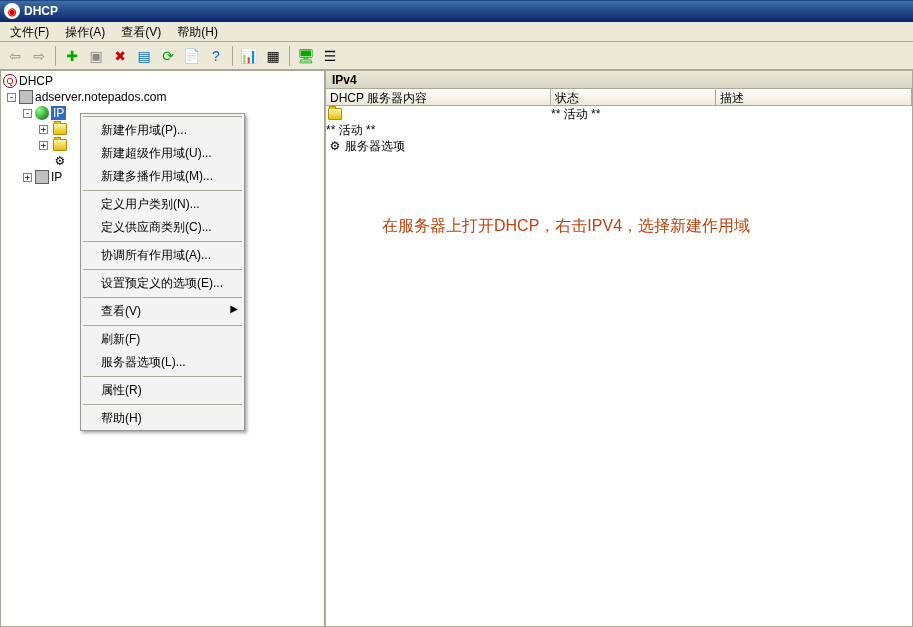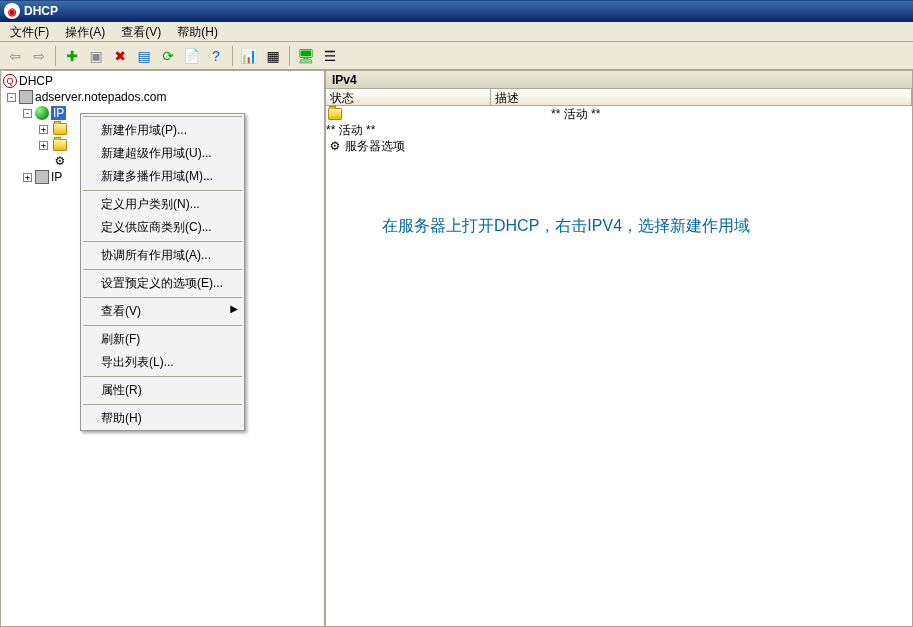--- a/index.html
+++ b/index.html
@@ -193,21 +193,21 @@
   right: 6px;
   font-size: 10px;
 }
 .highlight-box {
   position: absolute;
   border: 2px solid red;
   pointer-events: none;
 }
 .annotation {
   position: absolute;
-  color: #0369a1;
+  color: #c2410c;
   font-size: 16px;
   font-family: "Microsoft YaHei", sans-serif;
   text-align: right;
 }
 .server-icon {
   width: 14px; height: 14px;
   display: inline-block;
   background: #c0c0c0;
   border: 1px solid #606060;
   margin-right: 2px;
@@ -307,20 +307,21 @@
         <span>IP</span>
       </div>
     </div>
   </div>
 
   <div class="right-panel">
     <div class="right-header">
       <span>IPv4</span>
     </div>
     <div class="list-header">
+      <div class="col1">DHCP 服务器内容</div>
       <div class="col2">状态</div>
       <div class="col3">描述</div>
     </div>
     <div class="list-body">
       <div class="list-row">
         <div class="col1">
             <span class="folder-icon"></span>
           </div>
         <div class="col2">** 活动 **</div>
       </div>
@@ -350,20 +351,20 @@
   <div class="mi">定义用户类别(N)...</div>
   <div class="mi">定义供应商类别(C)...</div>
   <div class="msep"></div>
   <div class="mi">协调所有作用域(A)...</div>
   <div class="msep"></div>
   <div class="mi">设置预定义的选项(E)...</div>
   <div class="msep"></div>
   <div class="mi"><span>查看(V)</span><span class="arrow">▶</span></div>
   <div class="msep"></div>
   <div class="mi">刷新(F)</div>
-  <div class="mi">导出列表(L)...</div>
+  <div class="mi">服务器选项(L)...</div>
   <div class="msep"></div>
   <div class="mi">属性(R)</div>
   <div class="msep"></div>
   <div class="mi">帮助(H)</div>
 </div>
 
 <div class="highlight-box" style="left:85px; top:136px; width:106px; height:18px;"></div>
 
 </body></html>

